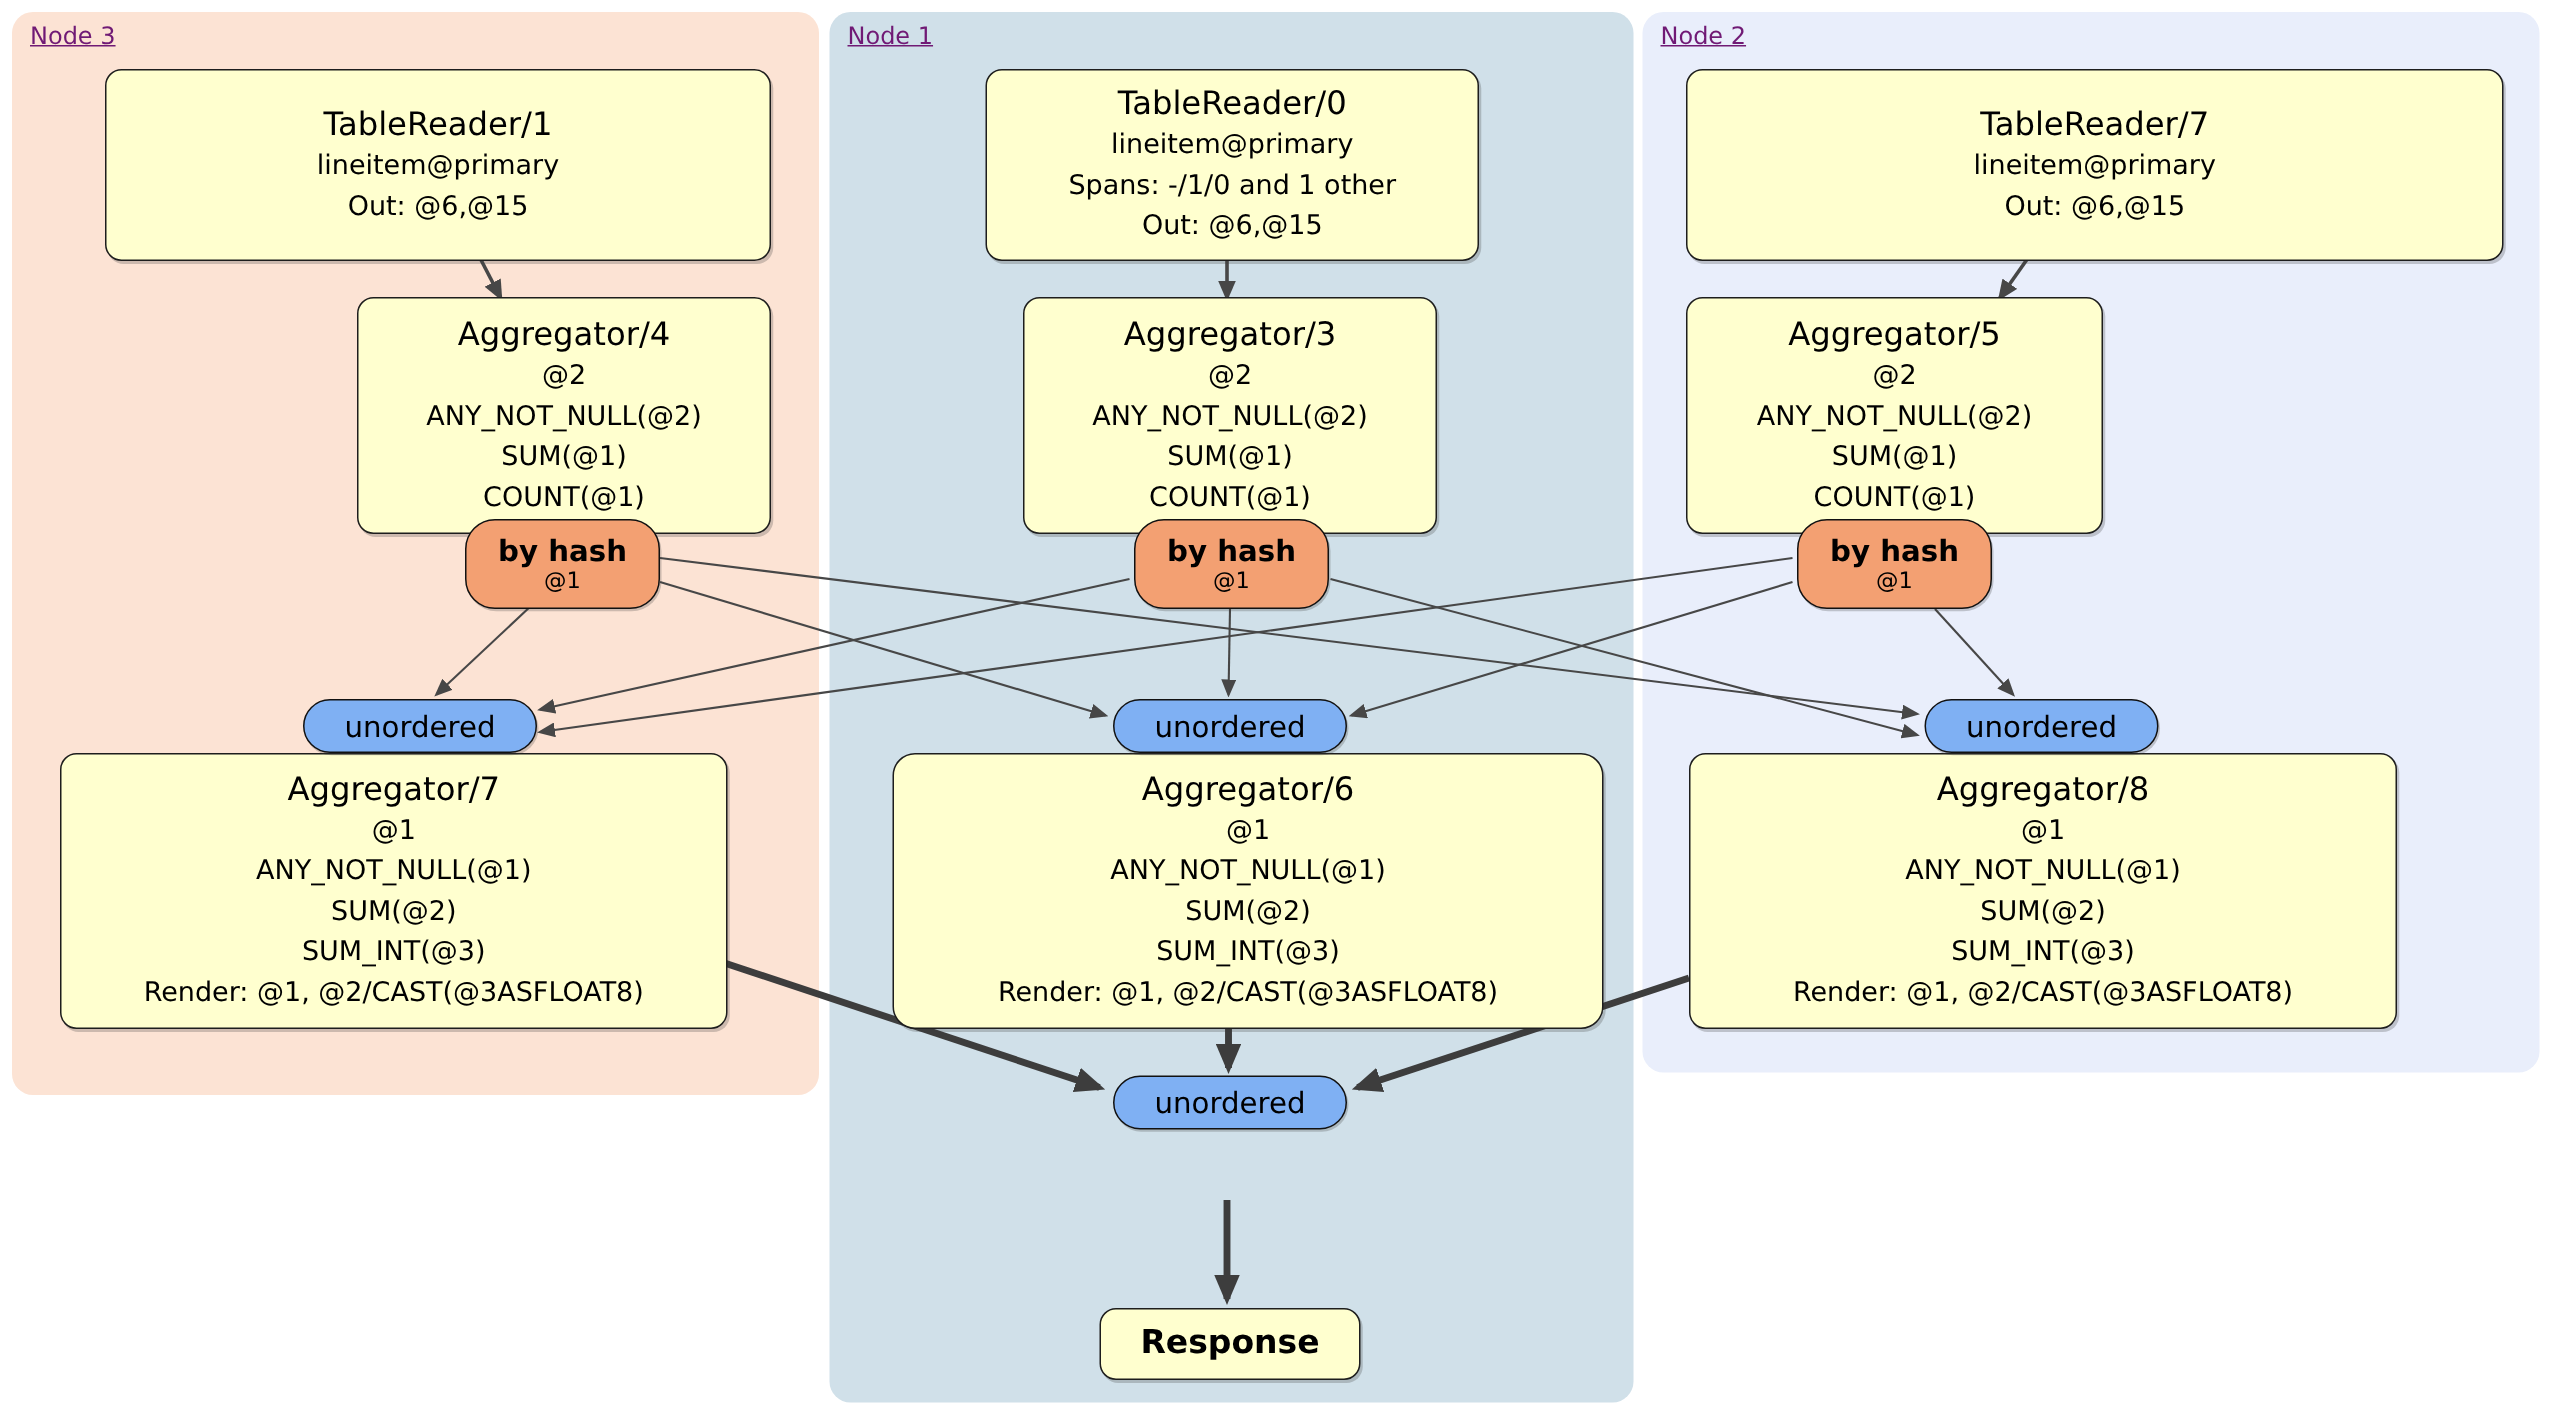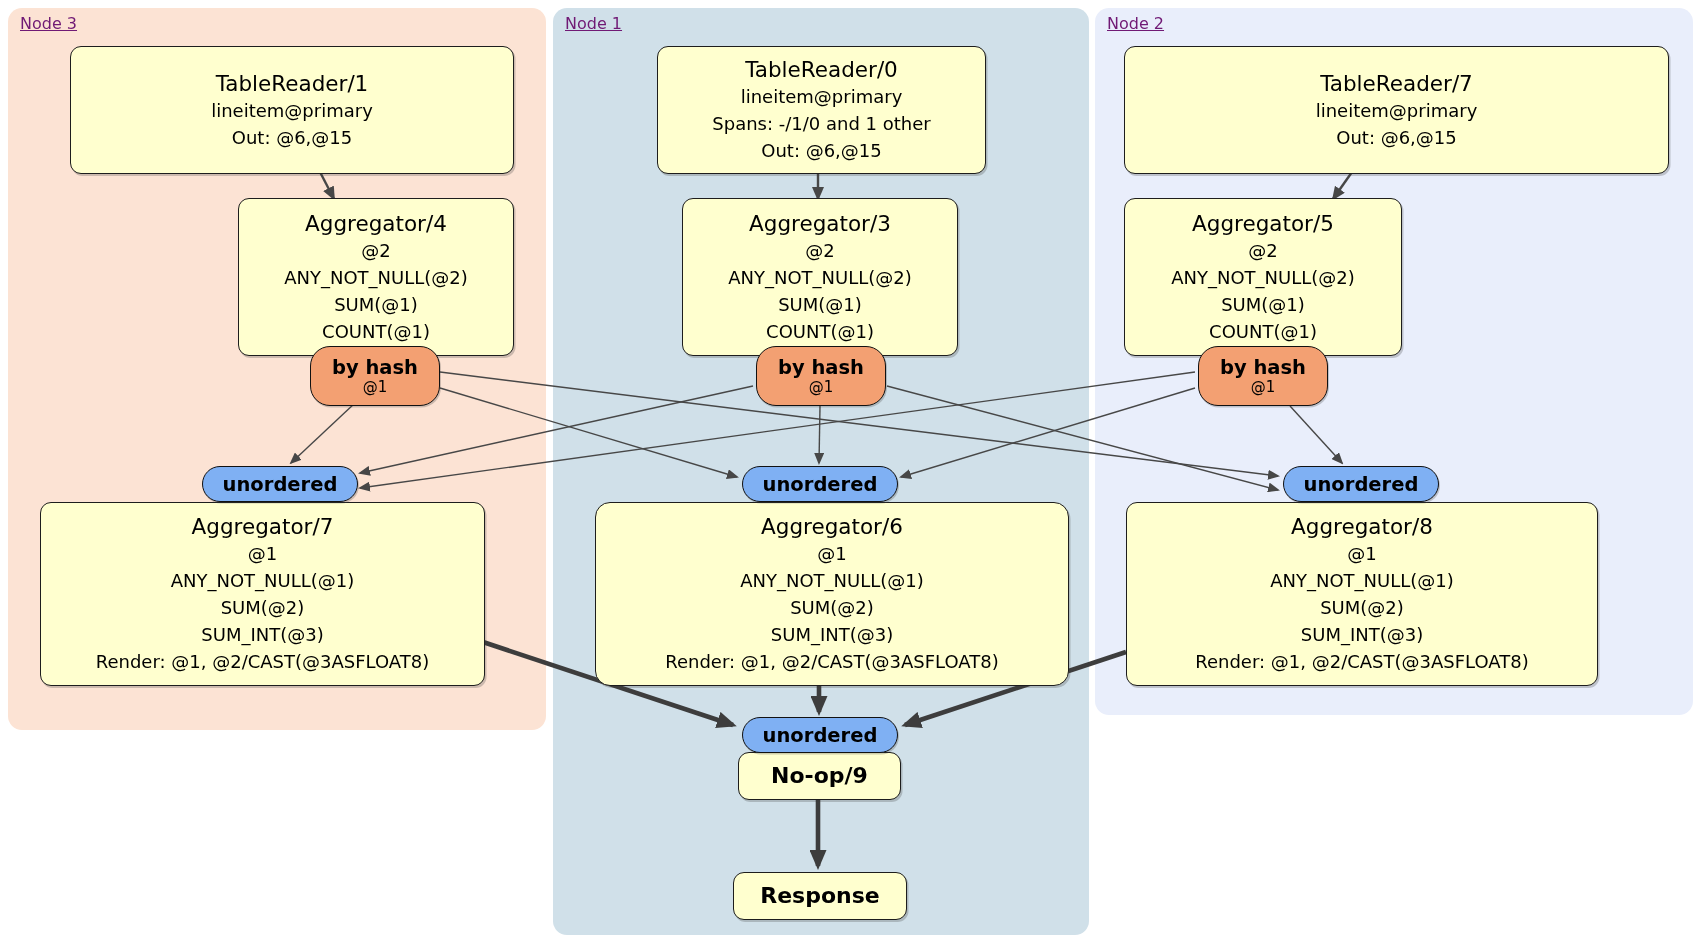--- a/index.html
+++ b/index.html
@@ -21,21 +21,21 @@
   .bl{font-size:18px; line-height:27px; white-space:nowrap;}
   .bt-solo{font-weight:bold; font-size:22px; line-height:26px; white-space:nowrap;}
   .pill{
     position:absolute; border:1.8px solid #111; display:flex; flex-direction:column;
     align-items:center; justify-content:center; text-align:right; z-index:4;
     box-shadow:1px 1.5px 0 rgba(60,60,60,0.25);
   }
   .pill-hash{background:#f3a072; border-radius:20px;}
   .pill-hash .p-label{font-weight:bold; font-size:19.5px; line-height:23px;}
   .pill-hash .p-arg{font-size:15px; line-height:17px;}
-  .pill-un{background:#7fb0f3; border-radius:18px; font-weight:bold; font-size:19.5px;}
+  .pill-un{background:#7fb0f3; border-radius:18px; font-weight:normal; font-size:19.5px;}
 </style>
 </head>
 <body>
 
 <div class="canvas">
 
   <div class="region" style="left:8px; top:8px; width:538px; height:722px; background:#fce3d4;"></div>
   <div class="region" style="left:553px; top:8px; width:536px; height:927px; background:#d0e0e9;"></div>
   <div class="region" style="left:1095px; top:8px; width:598px; height:707px; background:#e9eefb;"></div>
 
@@ -141,23 +141,20 @@
     <div class="bl">ANY_NOT_NULL(@1)</div>
     <div class="bl">SUM(@2)</div>
     <div class="bl">SUM_INT(@3)</div>
     <div class="bl">Render: @1, @2/CAST(@3ASFLOAT8)</div>
   </div>
 
   <div class="pill pill-un" style="left:742px; top:717px; width:154px; height:34px;">
     <div>unordered</div>
   </div>
 
-  <div class="gbox" style="left:738px; top:752px; width:161px; height:46px;">
-    <div class="bt-solo">No-op/9</div>
-  </div>
 
   <div class="gbox" style="left:733px; top:872px; width:172px; height:46px;">
     <div class="bt-solo">Response</div>
   </div>
 
   <div class="gbox" style="left:1124px; top:46px; width:543px; height:126px;">
     <div class="bt">TableReader/7</div>
     <div class="bl">lineitem@primary</div>
     <div class="bl">Out: @6,@15</div>
   </div>

